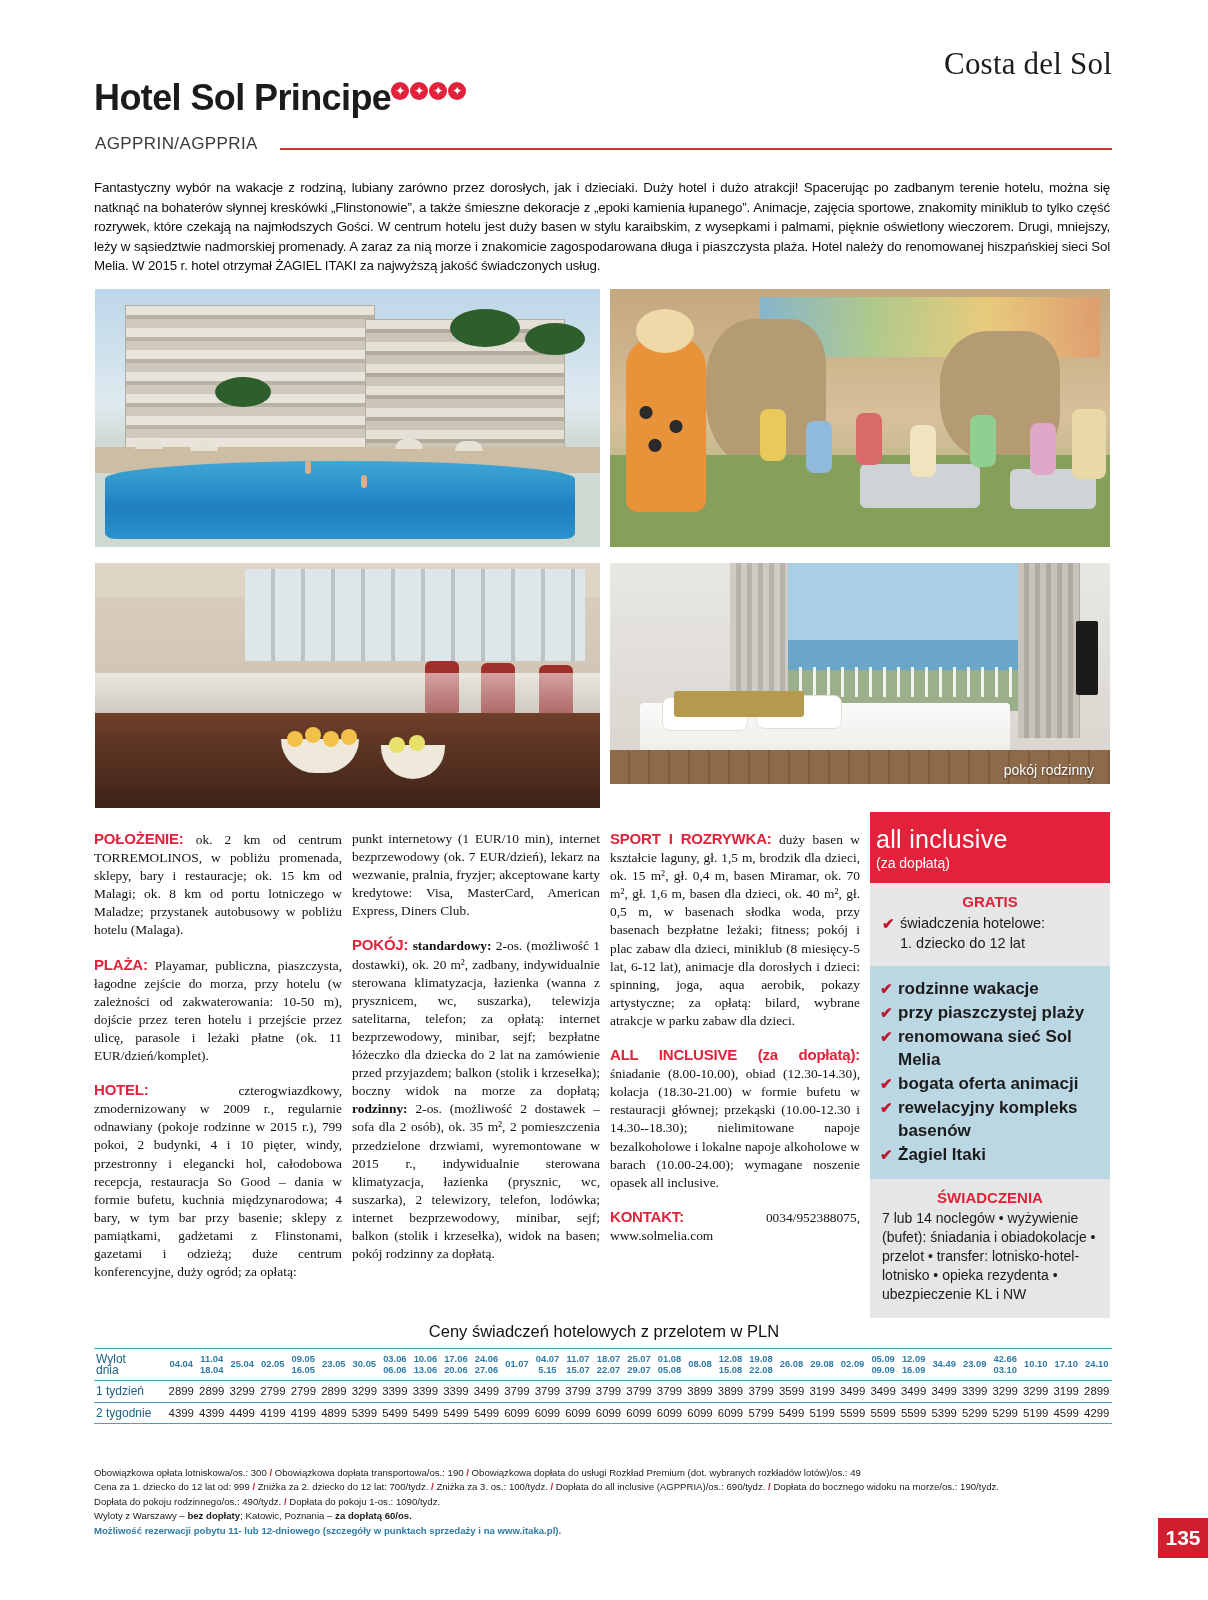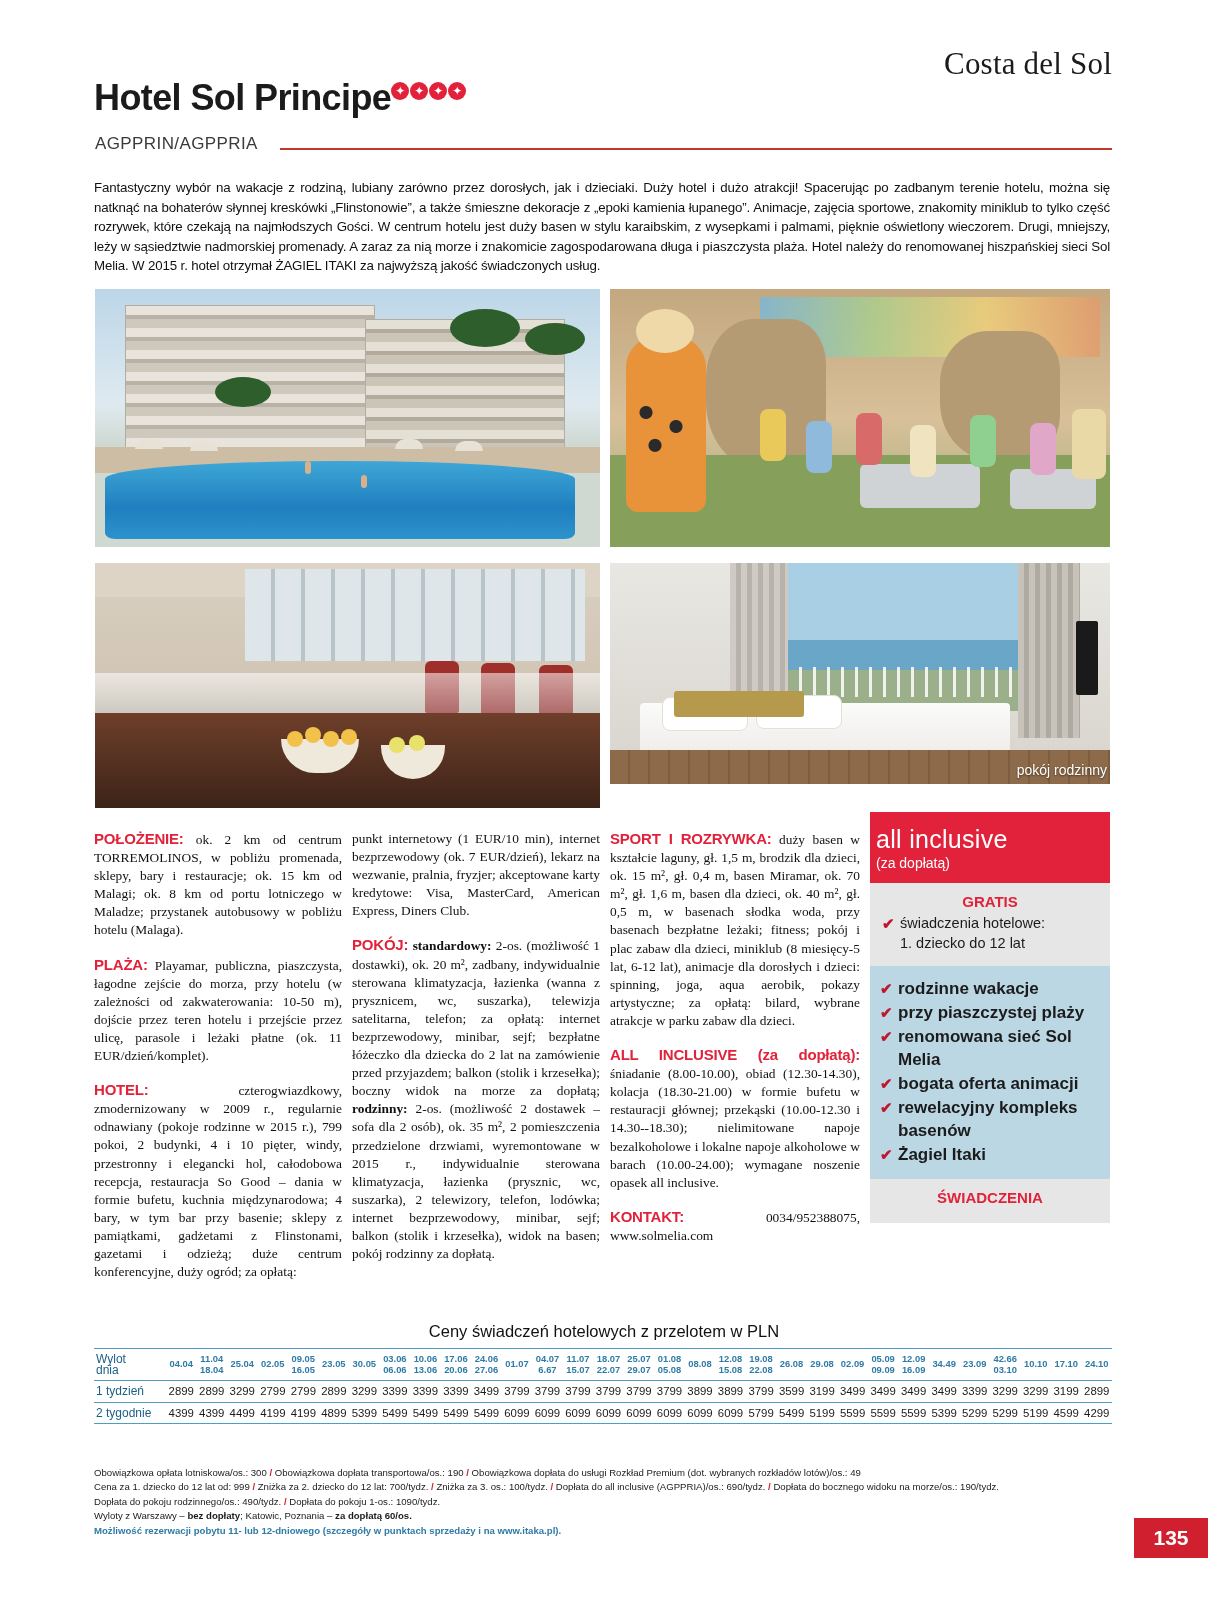--- a/index.html
+++ b/index.html
@@ -53,21 +53,21 @@
   }
 
   
   .photo { position: absolute; overflow: hidden; background: #cfd6da; }
   .ph1 { left: 95px;  top: 289px; width: 505px; height: 258px; }
   .ph2 { left: 610px; top: 289px; width: 500px; height: 258px; }
   .ph3 { left: 95px;  top: 563px; width: 505px; height: 245px; }
   .ph4 { left: 610px; top: 563px; width: 500px; height: 221px; }
 
   .cap-room {
-    position: absolute; right: 3px; bottom: 6px;
+    position: absolute; right: 16px; bottom: 6px;
     color: #ffffff; font-size: 14px; font-family: "Liberation Sans", sans-serif;
     text-shadow: 0 1px 2px rgba(0,0,0,.55);
   }
 
   
   .p1-sky { position:absolute; inset:0; background: linear-gradient(#bcd6e8, #dfeaf0 45%, #cfd9d2 60%); }
   .p1-building {
     position:absolute; left:30px; top:16px; width:250px; height:150px;
     background: repeating-linear-gradient(#e8e4dc 0 9px, #b9b2a6 9px 13px, #cfc9bd 13px 22px);
     border:1px solid #b3aca0;
@@ -220,21 +220,21 @@
     font-family: "Liberation Sans", sans-serif;
     font-size: 9.6px; line-height: 14.4px; color: #1b1b1b;
   }
   .notes .bluebold { color: #2e7ba6; font-weight: bold; }
   .sep { color: #d0202f; font-weight: bold; }
 
   
   .pagenum {
     position: absolute; right: 0; bottom: 42px;
     background: #d0202f; color: #fff;
-    width: 74px; height: 40px;
+    width: 50px; height: 40px;
     display: flex; align-items: center; justify-content: center;
     font-size: 21px; font-weight: bold;
     font-family: "Liberation Sans", sans-serif;
   }
 </style>
 </head>
 <body>
 
 <div class="page">
 
@@ -381,20 +381,21 @@
         <li><span class="tick">✔</span><span>przy piaszczystej plaży</span></li>
         <li><span class="tick">✔</span><span>renomowana sieć Sol Melia</span></li>
         <li><span class="tick">✔</span><span>bogata oferta animacji</span></li>
         <li><span class="tick">✔</span><span>rewelacyjny kompleks basenów</span></li>
         <li><span class="tick">✔</span><span>Żagiel Itaki</span></li>
       </ul>
     </div>
 
     <div class="si-serv">
       <div class="si-serv-title">ŚWIADCZENIA</div>
+      <div class="si-serv-body">7 lub 14 noclegów • wyżywienie (bufet): śniadania i obiadokolacje • przelot • transfer: lotnisko-hotel-lotnisko • opieka rezydenta • ubezpieczenie KL i NW</div>
     </div>
   </div>
 
   <div class="table-title">Ceny świadczeń hotelowych z przelotem w PLN</div>
 
   <table class="ptable">
     <thead>
       <tr class="rule-top rule-bot">
         <th class="rowlab">
           <span style="display:block;">Wylot</span>
@@ -438,21 +439,21 @@
           </th>
           <th class="d2">
             <span>24.06</span>
             <span>27.06</span>
           </th>
           <th class="d2">
             <span>01.07</span>
           </th>
           <th class="d2">
             <span>04.07</span>
-            <span>6.67</span>
+            <span>5.15</span>
           </th>
           <th class="d2">
             <span>11.07</span>
             <span>15.07</span>
           </th>
           <th class="d2">
             <span>18.07</span>
             <span>22.07</span>
           </th>
           <th class="d2">

